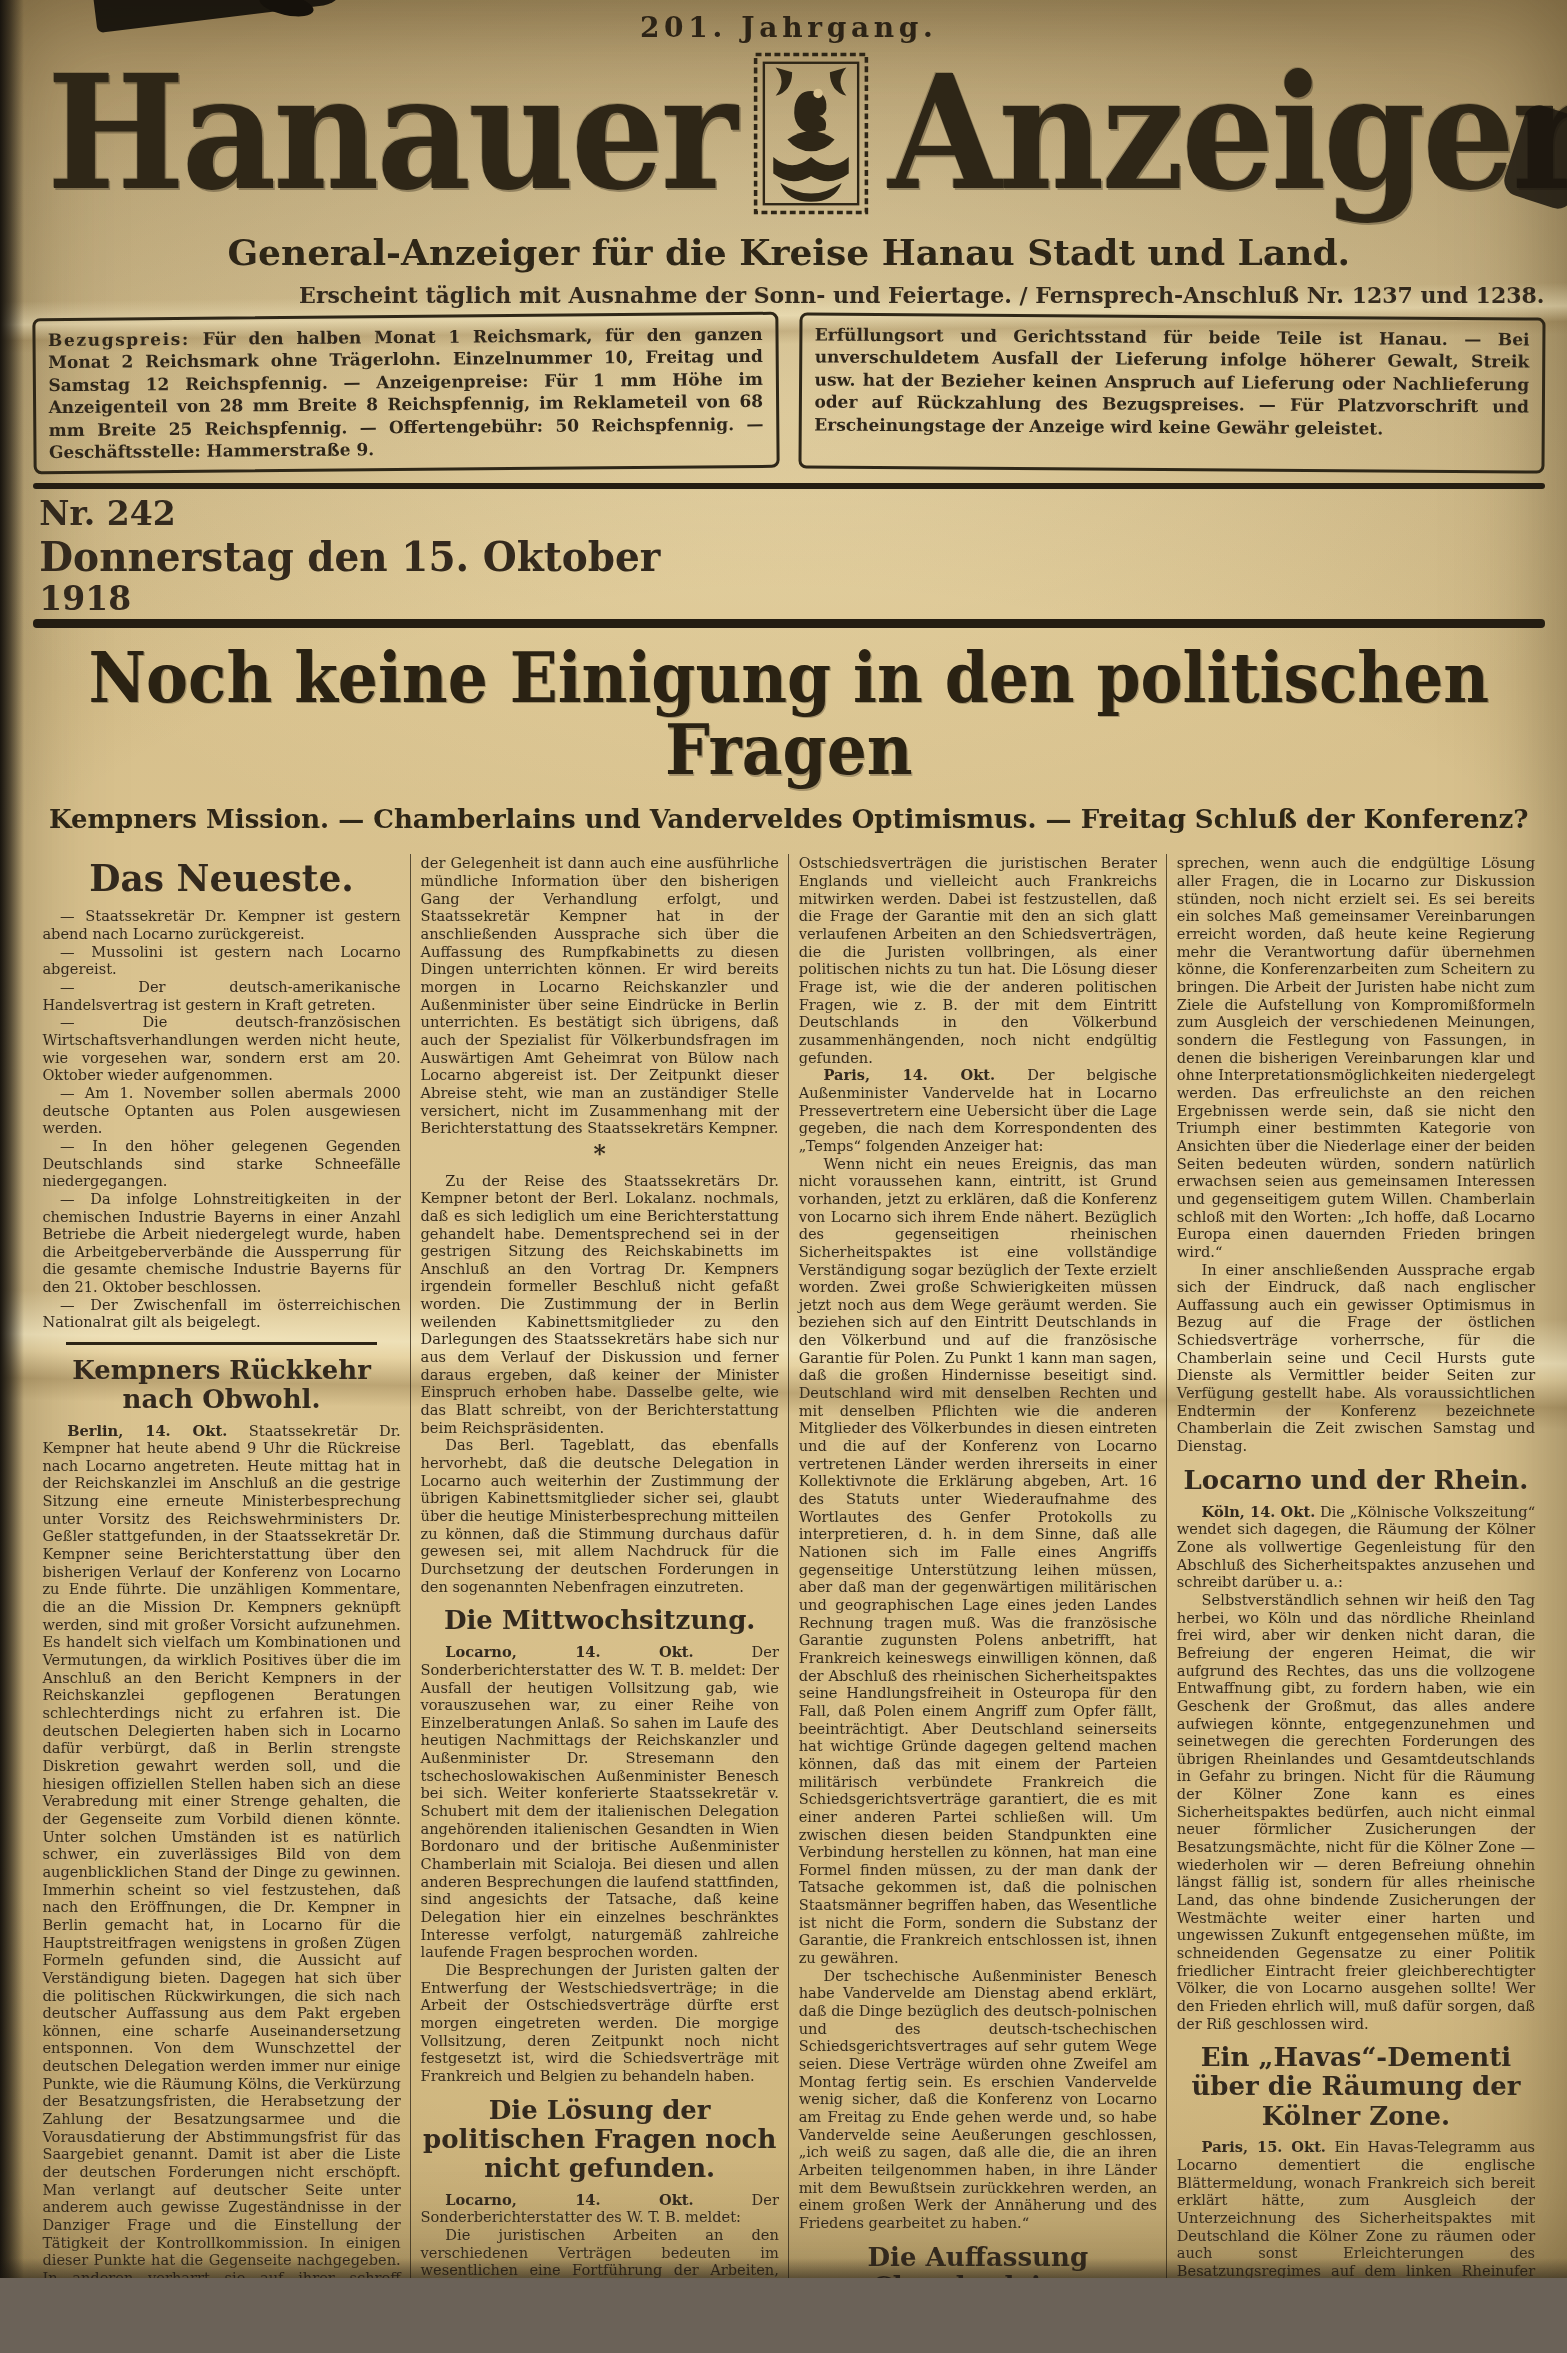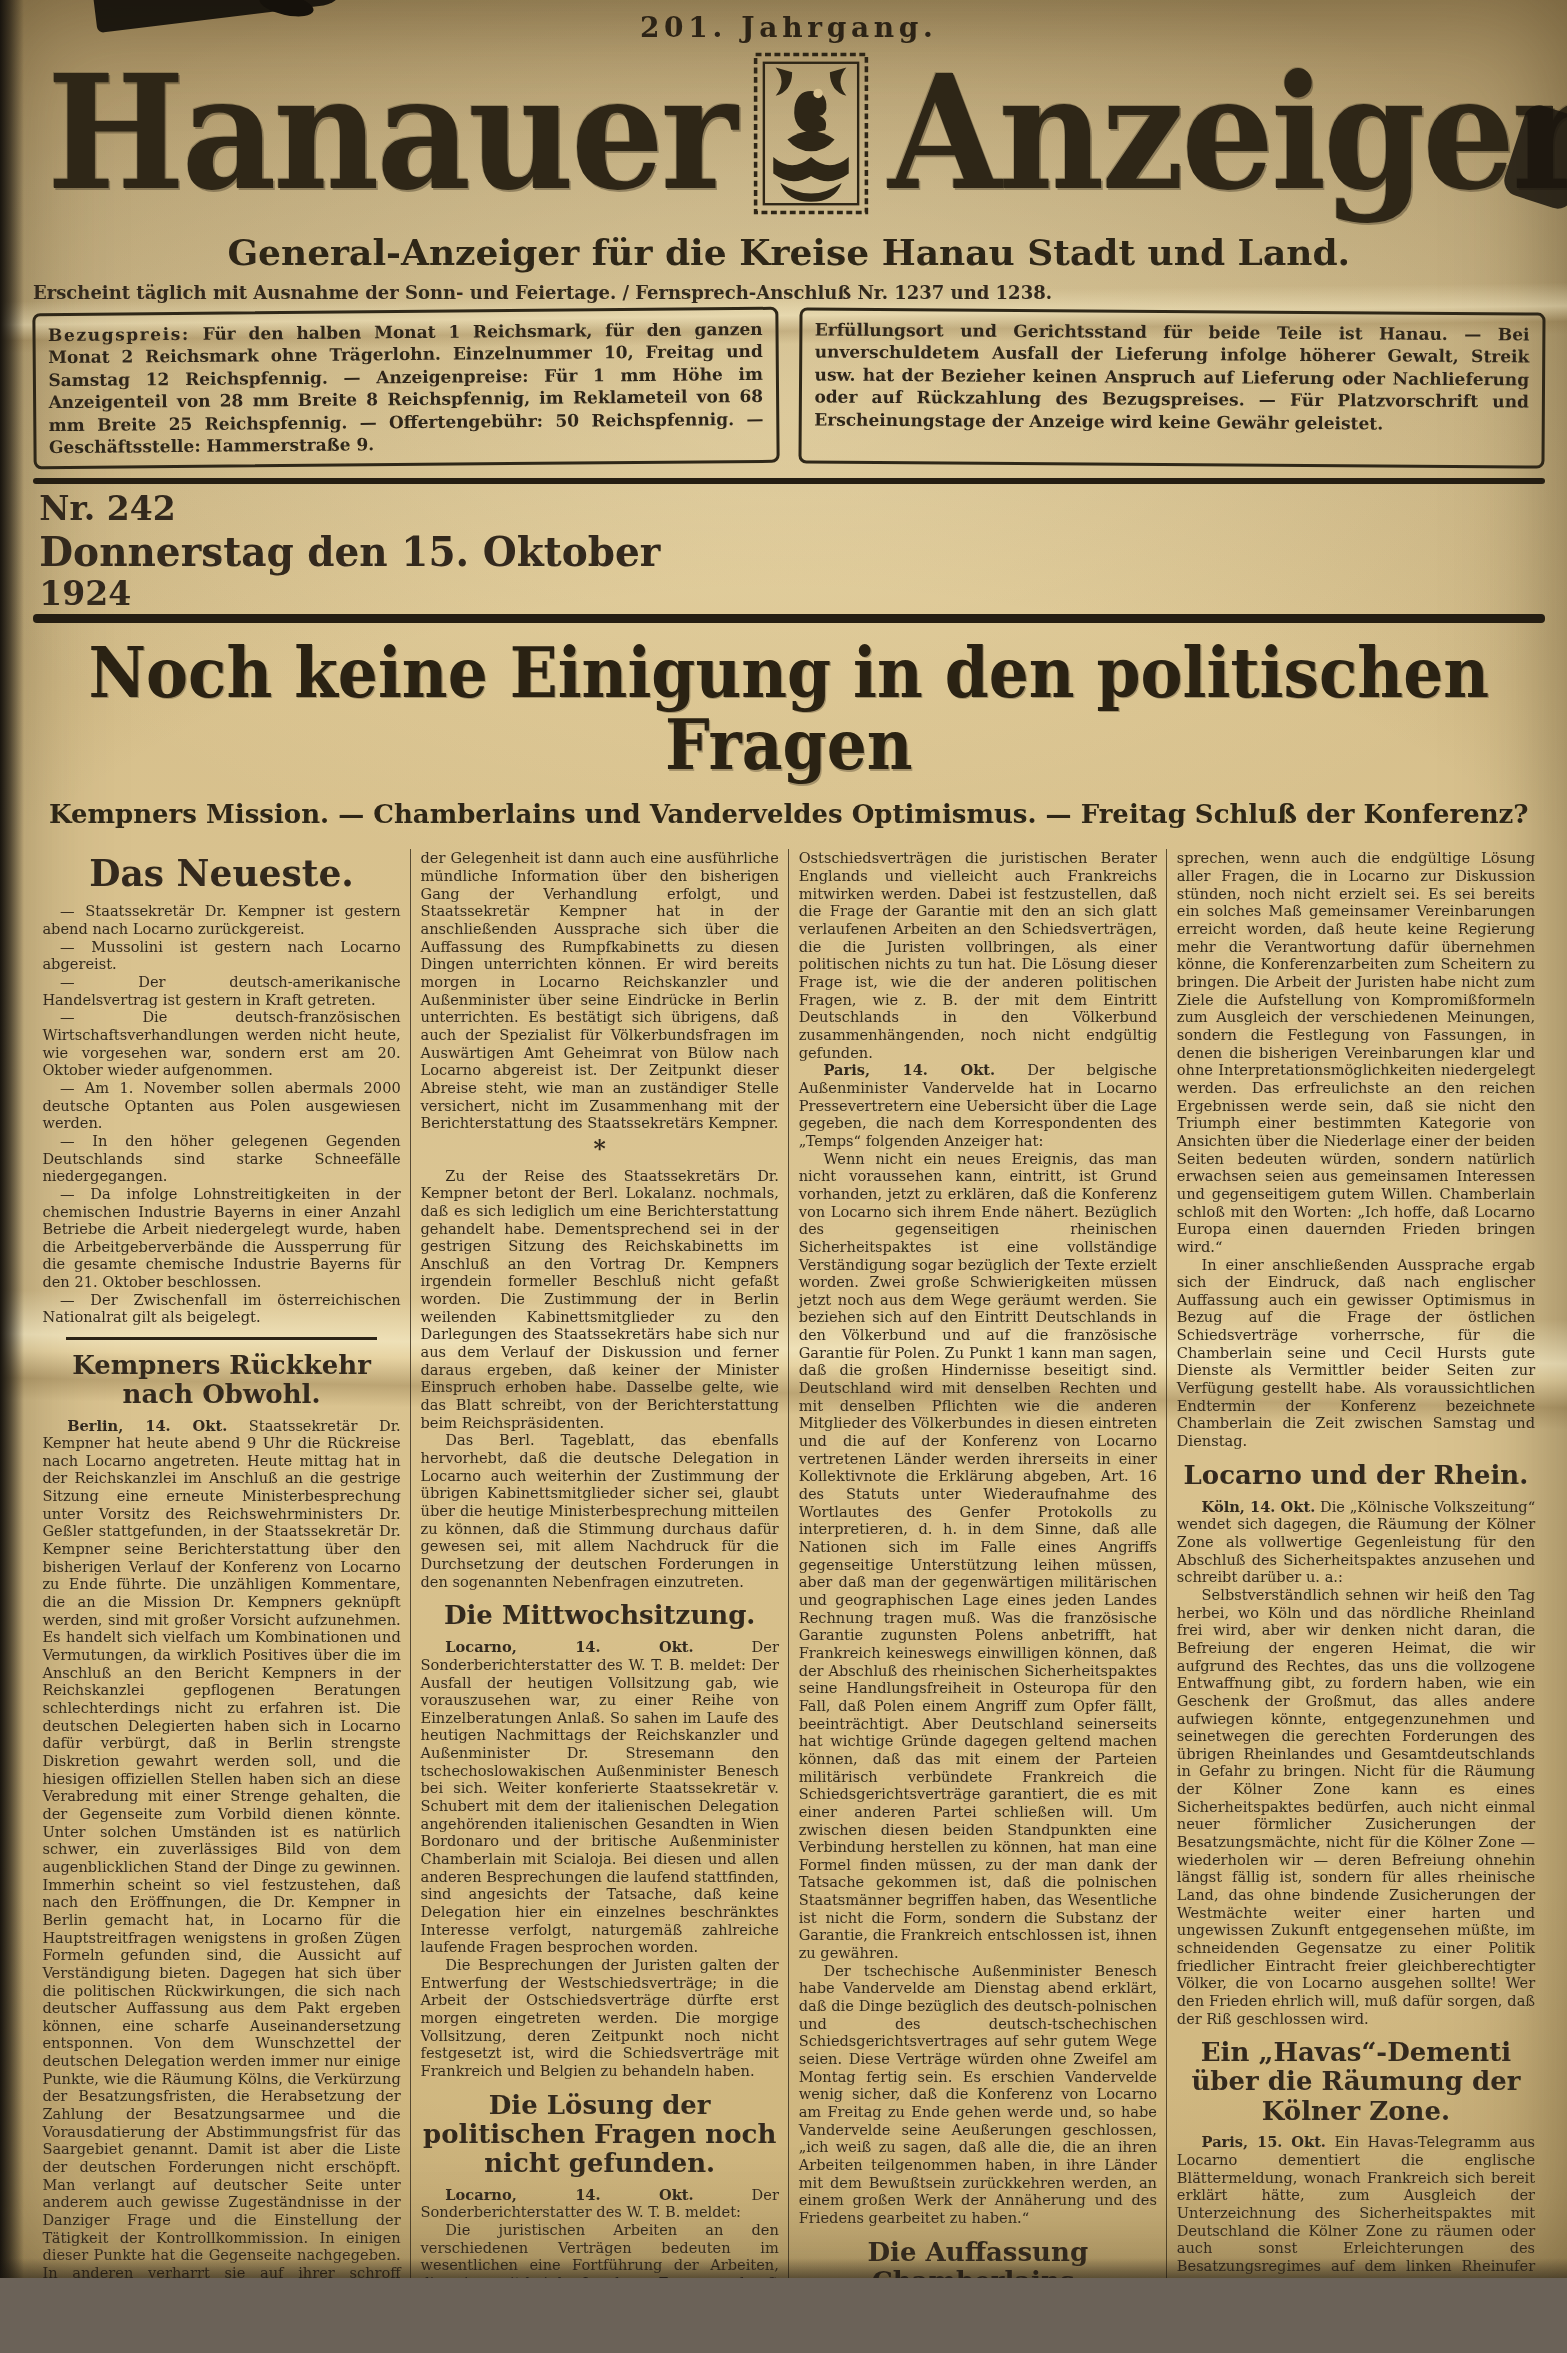--- a/index.html
+++ b/index.html
@@ -36,21 +36,21 @@
   .inner{position:relative;padding:4.7px 23.5px 0 33px;}
 
   
   .jahrgang{text-align:center;font-size:28px;font-weight:bold;letter-spacing:4.7px;margin-top:6.3px;color:#2c2316;}
   .titlerow{display:flex;align-items:center;justify-content:space-between;padding:0 14px;margin-top:3.1px;height:172px;gap:10px;}
   .title-word{font-size:146px;font-weight:bold;line-height:1;color:#2e2617;
     text-shadow:1.6px 1.6px 0 rgba(46,38,23,0.35), -0.8px -0.8px 0 rgba(46,38,23,0.25);
     letter-spacing:-3.1px;transform:scaleY(1.08);}
   .crest{width:118px;height:165px;flex:0 0 auto;margin:0 7.8px;}
   .subtitle{text-align:center;font-size:36px;font-weight:bold;margin-top:12px;color:#2e2617;}
-  .serviceline{text-align:left;font-size:18px;font-weight:bold;margin-top:9.4px;color:#33291d;}
+  .serviceline{text-align:right;font-size:22px;font-weight:bold;margin-top:9.4px;color:#33291d;}
 
   .boxesrow{display:flex;justify-content:flex-start;gap:20.4px;margin-top:7px;}
   .infobox{flex:1 1 0;border:3.1px solid #2e2718;border-radius:7.8px;padding:7.8px 12.5px;
     font-size:17px;font-weight:bold;line-height:1.32;text-align:justify;color:#2f261a;}
   .infobox.left{transform:rotate(-0.5deg);}
   .infobox.right{transform:rotate(0.4deg);}
   .infobox .lead{letter-spacing:1.6px;}
 
   .rule-thick{height:6.3px;background:#241d12;border-radius:3.1px;margin-top:11px;}
   .daterow{display:flex;align-items:baseline;justify-content:flex-end;padding:4.7px 6.3px 1.6px 6.3px;flex-direction:column;}
@@ -106,21 +106,21 @@
 
     <div class="boxesrow">
       <div class="infobox left"><span class="lead">Bezugspreis:</span><span> Für den halben Monat 1 Reichsmark, für den ganzen Monat 2 Reichsmark ohne Trägerlohn. Einzelnummer 10, Freitag und Samstag 12 Reichspfennig. — Anzeigenpreise: Für 1 mm Höhe im Anzeigenteil von 28 mm Breite 8 Reichspfennig, im Reklameteil von 68 mm Breite 25 Reichspfennig. — Offertengebühr: 50 Reichspfennig. — Geschäftsstelle: Hammerstraße 9.</span></div>
       <div class="infobox right"><span>Erfüllungsort und Gerichtsstand für beide Teile ist Hanau. — Bei unverschuldetem Ausfall der Lieferung infolge höherer Gewalt, Streik usw. hat der Bezieher keinen Anspruch auf Lieferung oder Nachlieferung oder auf Rückzahlung des Bezugspreises. — Für Platzvorschrift und Erscheinungstage der Anzeige wird keine Gewähr geleistet.</span></div>
     </div>
 
     <div class="rule-thick"></div>
     <div class="daterow">
       <span class="issue">Nr. 242</span>
       <span class="maindate">Donnerstag den 15. Oktober</span>
-      <span class="year">1924</span>
+      <span class="year">1918</span>
     </div>
     <div class="rule-thick2"></div>
 
     <div class="headline">Noch keine Einigung in den politischen Fragen</div>
     <div class="subheadline">Kempners Mission. — Chamberlains und Vanderveldes Optimismus. — Freitag Schluß der Konferenz?</div>
 
     <div class="columns" id="columns">
         <div class="col">
           <div class="col-h1">Das Neueste.</div>
           <p class="news-item">— Staatssekretär Dr. Kempner ist gestern abend nach Locarno zurückgereist.</p>

